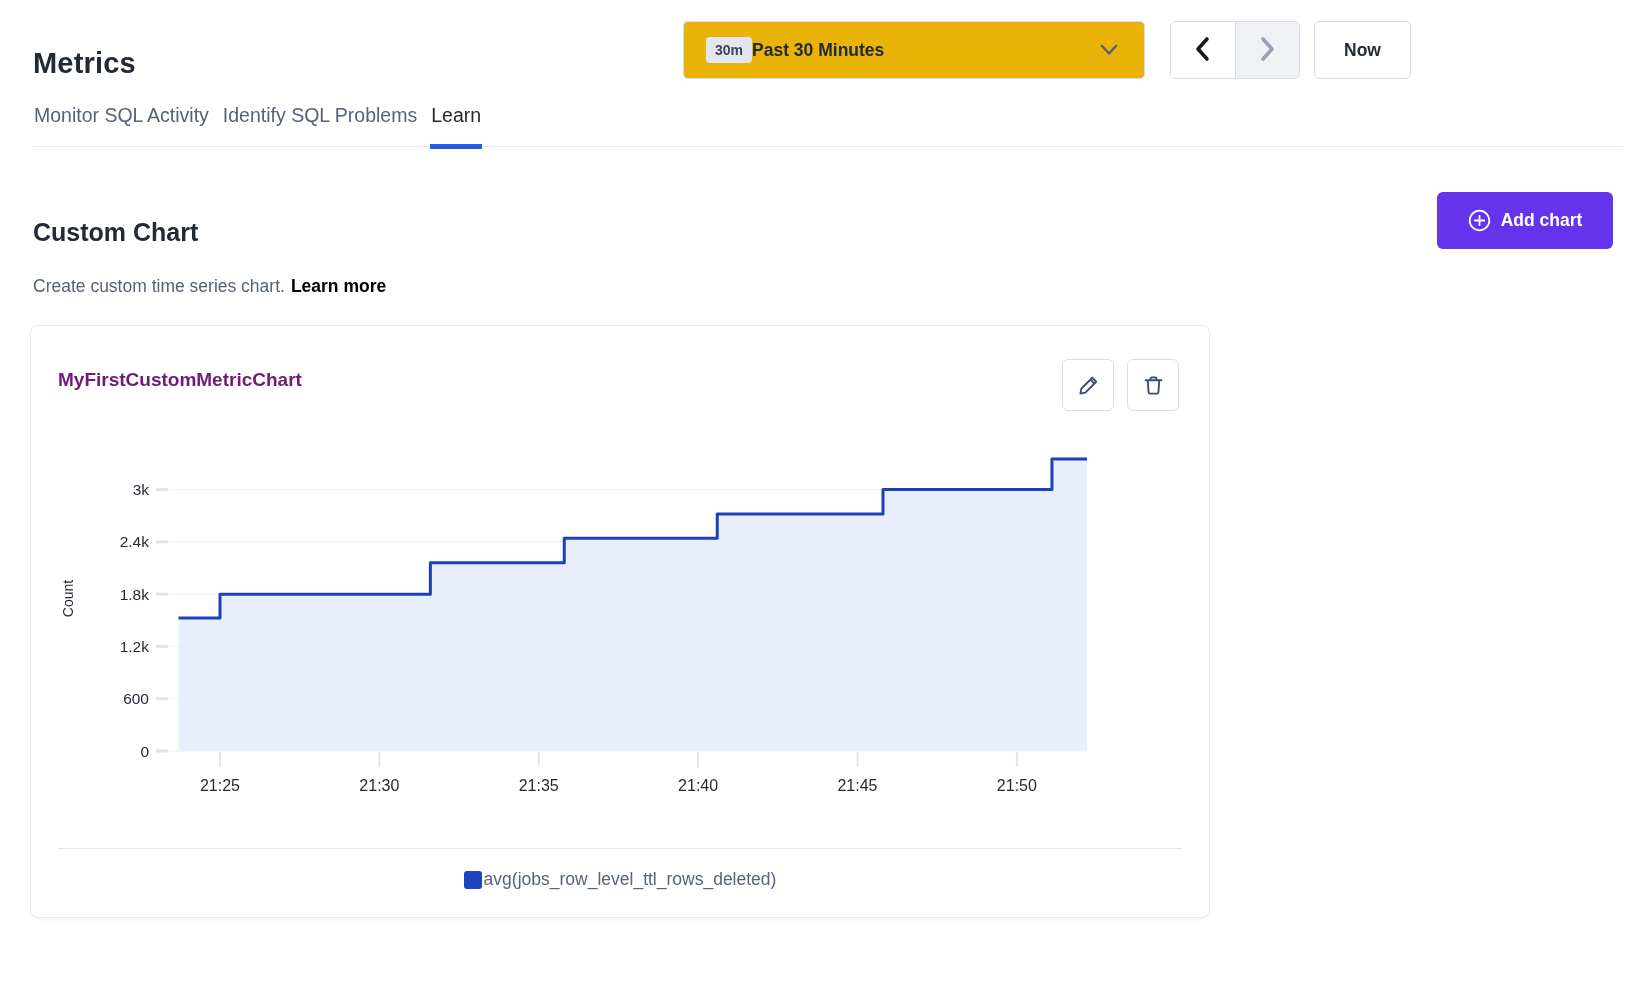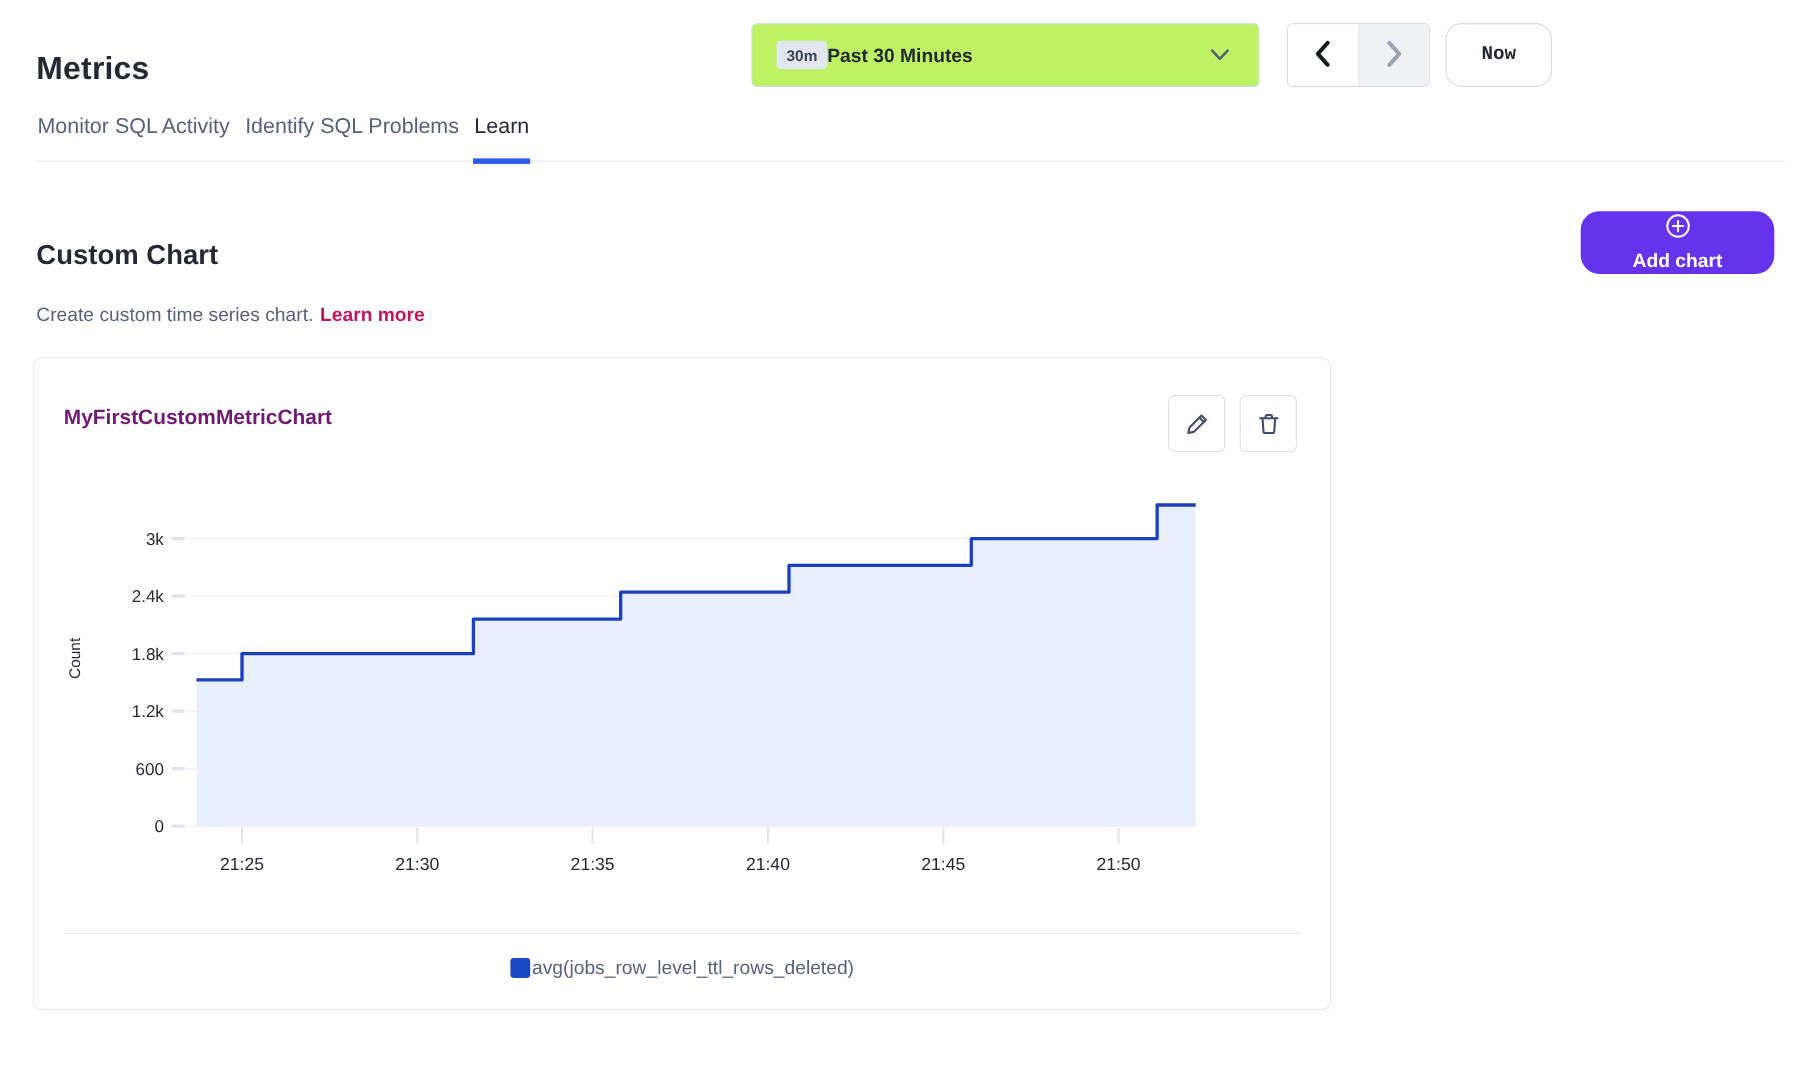--- a/index.html
+++ b/index.html
@@ -2,40 +2,40 @@
 <html><head>
 <meta charset="utf-8">
 <style>
   html,body{margin:0;padding:0;background:#ffffff;}
   body{width:1650px;height:982px;overflow:hidden;font-family:"Liberation Sans",sans-serif;color:#242a35;position:relative;}
   .page{position:relative;width:1650px;height:982px;padding-left:32px;}
 
   
   .page-title{position:absolute;left:33px;top:28px;font-size:29px;font-weight:700;color:#242a35;letter-spacing:.2px;}
   .top-right{position:absolute;left:683px;top:21px;display:flex;align-items:stretch;}
-  .time-dropdown{width:462px;height:58px;border:1px solid #d5dbe7;border-radius:5px;display:flex;align-items:center;box-sizing:border-box;background:#bef264;cursor:pointer;}
+  .time-dropdown{width:462px;height:58px;border:1px solid #d5dbe7;border-radius:5px;display:flex;align-items:center;box-sizing:border-box;background:#eab308;cursor:pointer;}
   .range-badge{margin-left:22px;background:#e2e6f0;color:#394455;font-weight:700;font-size:14px;padding:5px 9px;border-radius:4px;}
   .range-label{font-size:17.5px;font-weight:600;color:#242a35;}
   .dd-chevron{margin-left:auto;margin-right:26px;display:flex;align-items:center;}
   .arrow-group{margin-left:25px;width:130px;height:58px;border:1px solid #d5dbe7;border-radius:5px;display:flex;overflow:hidden;box-sizing:border-box;background:#fff;}
   .arrow-btn{flex:1;display:flex;align-items:center;justify-content:center;border:none;background:#fff;cursor:pointer;padding:0;}
   .arrow-btn.prev{border-right:1px solid #d5dbe7;}
   .arrow-btn.next{background:#eff1f5;cursor:default;}
-  .now-btn{margin-left:14px;width:97px;height:58px;border:1px solid #d5dbe7;border-radius:15px;background:#fff;font-family:Liberation Mono, monospace;font-size:17.5px;font-weight:600;color:#242a35;cursor:pointer;}
+  .now-btn{margin-left:14px;width:97px;height:58px;border:1px solid #d5dbe7;border-radius:5px;background:#fff;font-family:Liberation Sans, sans-serif;font-size:17.5px;font-weight:600;color:#242a35;cursor:pointer;}
 
   
   .tabs{position:absolute;left:33px;top:104px;width:1590px;display:flex;column-gap:12px;border-bottom:1px solid #e7eaf1;}
   .tab{font-size:19.5px;color:#56627a;padding:0 1px 17px 1px;cursor:pointer;border-bottom:5px solid transparent;margin-bottom:-3px;}
   .tab.active{color:#242a35;border-bottom-color:#2a5ae8;}
 
   
   .section-heading{position:absolute;left:33px;top:197px;font-size:25px;font-weight:700;color:#242a35;}
   .subtitle{position:absolute;left:33px;top:258px;font-size:17.5px;color:#56627a;}
-  .learn-more{color:#be185d;font-weight:700;text-decoration:none;cursor:pointer;margin-left:6px;text-align:right;}
-  .add-chart-btn{position:absolute;left:1437px;top:192px;width:176px;height:57px;background:#6433eb;border:none;border-radius:17px;color:#fff;font-family:inherit;font-size:17.5px;font-weight:600;display:flex;align-items:center;justify-content:center;gap:10px;cursor:pointer;flex-direction:column;}
+  .learn-more{color:#000000;font-weight:700;text-decoration:none;cursor:pointer;margin-left:6px;text-align:right;}
+  .add-chart-btn{position:absolute;left:1437px;top:192px;width:176px;height:57px;background:#6433eb;border:none;border-radius:6px;color:#fff;font-family:inherit;font-size:17.5px;font-weight:600;display:flex;align-items:center;justify-content:center;gap:10px;cursor:pointer;}
 
   
   .card{position:absolute;left:30px;top:325px;width:1180px;height:593px;border:1px solid #e7eaf0;border-radius:8px;background:#fff;box-shadow:0 1px 4px rgba(40,50,70,.05);box-sizing:border-box;}
   .card-header{display:flex;justify-content:space-between;align-items:flex-start;padding:33px 30px 0 27px;}
   .card-title{font-size:19px;font-weight:700;color:#701a75;padding-top:10px;}
   .card-actions{display:flex;gap:13px;}
   .icon-btn{width:52px;height:52px;border:1px solid #d9dee8;border-radius:6px;background:#fff;display:flex;align-items:center;justify-content:center;cursor:pointer;padding:0;}
   .chart-svg{position:absolute;left:0;top:100px;}
   .legend-divider{position:absolute;left:27px;right:27px;top:522px;height:1px;background:#e3e7ee;}
   .legend{position:absolute;left:0;top:543px;width:100%;display:flex;align-items:center;justify-content:center;gap:2px;}

